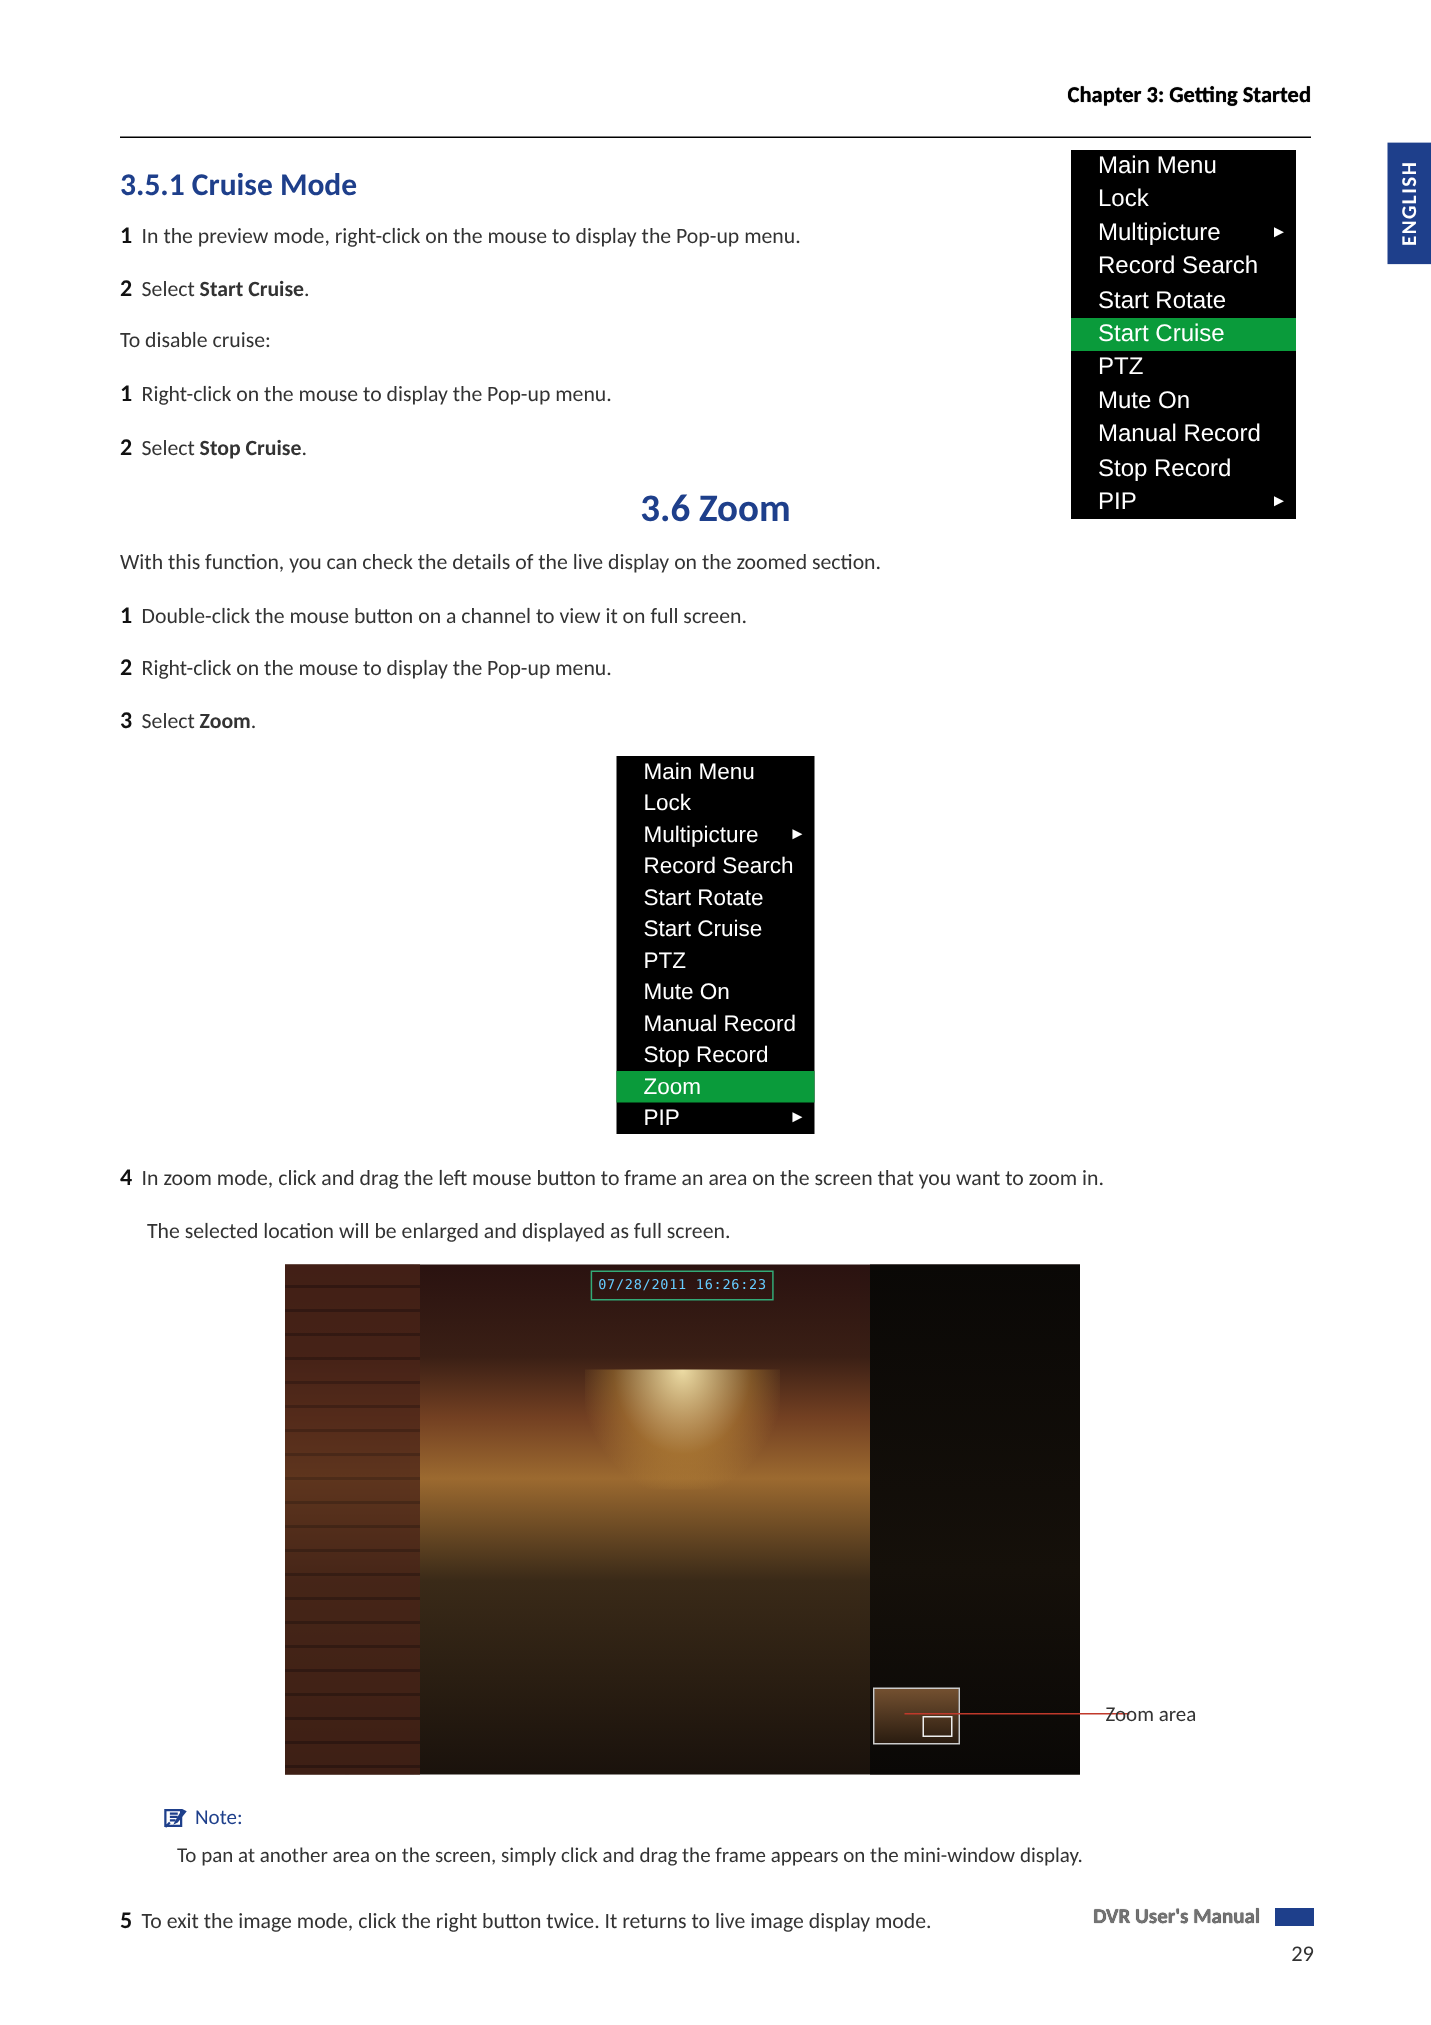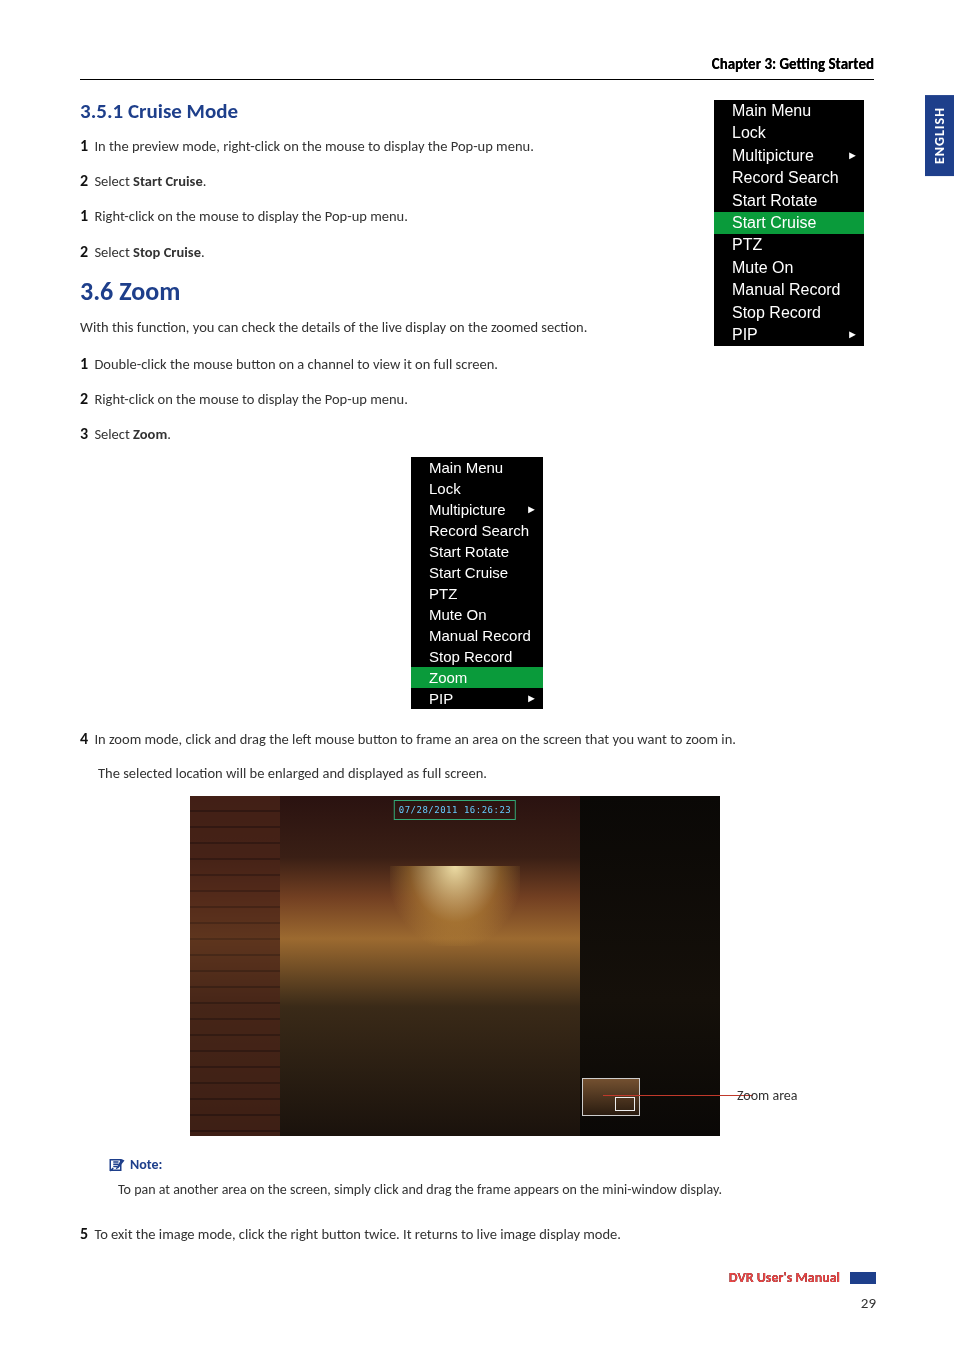--- a/index.html
+++ b/index.html
@@ -15,21 +15,21 @@
     padding: 55px 80px 40px 80px;
     position: relative;
     height: 100%;
   }
   .chapter-header {
     text-align: right;
     font-weight: bold;
     font-size: 15px;
     color: #000;
     text-shadow: 0 0 0.5px #000;
-    padding-bottom: 6px;
+    padding-bottom: 18px;
     border-bottom: 1px solid #000;
     margin-bottom: 18px;
   }
   .lang-tab {
     position: absolute;
     right: 0;
     top: 95px;
     background: #1e3f8b;
     color: #fff;
     font-weight: bold;
@@ -45,20 +45,21 @@
     color: #1e3f8b;
     font-weight: bold;
     font-size: 21px;
     margin-bottom: 10px;
   }
   h2.section {
     color: #1e3f8b;
     font-weight: bold;
     font-size: 26px;
     margin-bottom: 10px;
+    text-align: center;
   }
   p.body {
     font-size: 14.5px;
     color: #333;
     margin-bottom: 14px;
     line-height: 1.45;
   }
   p.step {
     font-size: 14.5px;
     color: #333;
@@ -179,38 +180,38 @@
     margin: 20px 0 8px 28px;
     font-size: 14px;
   }
   .note-row .note-icon {
     display: inline-block;
     width: 18px; height: 16px;
     vertical-align: middle;
     margin-right: 4px;
   }
   .note-row .note-icon svg { width: 100%; height: 100%; }
-  .note-row .note-label { font-weight: bold; color: #1e3f8b; margin-top: 32px; }
+  .note-row .note-label { font-weight: normal; color: #1e3f8b; margin-top: 32px; }
   .note-text {
     margin-left: 38px;
     font-size: 14px;
     color: #333;
     margin-bottom: 24px;
   }
   .footer {
     position: absolute;
     bottom: 38px;
     right: 78px;
     left: 80px;
   }
   .footer .man {
     text-align: right;
     font-weight: bold;
     font-size: 14px;
-    color: #ef4444;
+    color: #737373;
     text-shadow: 0 0 0.5px #000;
     border-right: 26px solid #1e3f8b;
     padding-right: 10px;
     line-height: 12px;
     height: 12px;
   }
   .footer .pg {
     text-align: right;
     font-size: 15px;
     color: #333;
@@ -235,20 +236,21 @@
       <div class="menu-item">Mute On</div>
       <div class="menu-item">Manual Record</div>
       <div class="menu-item">Stop Record</div>
       <div class="menu-item">PIP<span class="menu-arrow">►</span></div>
     </div>
 
   <div class="content-left">
     <h2 class="sub">3.5.1 Cruise Mode</h2>
     <p class="step"><span class="num">1</span> <span>In the preview mode, right-click on the mouse to display the Pop-up menu.</span></p>
     <p class="step"><span class="num">2</span> <span>Select </span><span class="bold">Start Cruise</span><span>.</span></p>
+    <p class="body">To disable cruise:</p>
     <p class="step"><span class="num">1</span> <span>Right-click on the mouse to display the Pop-up menu.</span></p>
     <p class="step"><span class="num">2</span> <span>Select </span><span class="bold">Stop Cruise</span><span>.</span></p>
   </div>
 
   <h2 class="section">3.6 Zoom</h2>
   <p class="body">With this function, you can check the details of the live display on the zoomed section.</p>
   <p class="step"><span class="num">1</span> <span>Double-click the mouse button on a channel to view it on full screen.</span></p>
   <p class="step"><span class="num">2</span> <span>Right-click on the mouse to display the Pop-up menu.</span></p>
   <p class="step"><span class="num">3</span> <span>Select </span><span class="bold">Zoom</span><span>.</span></p>
 

